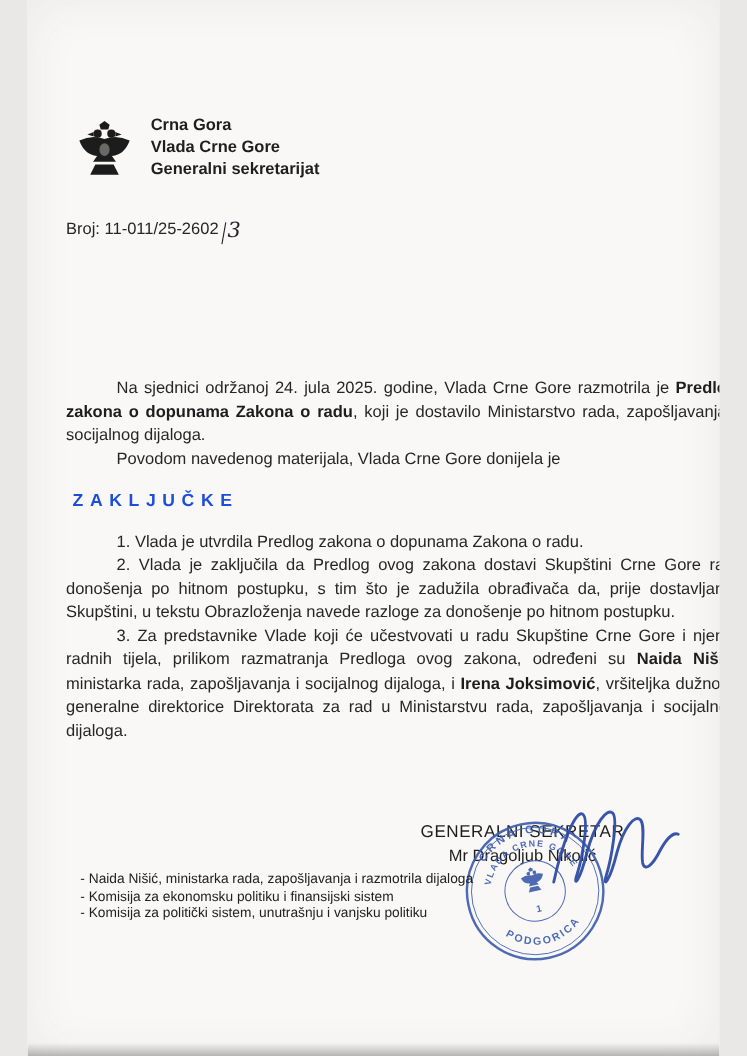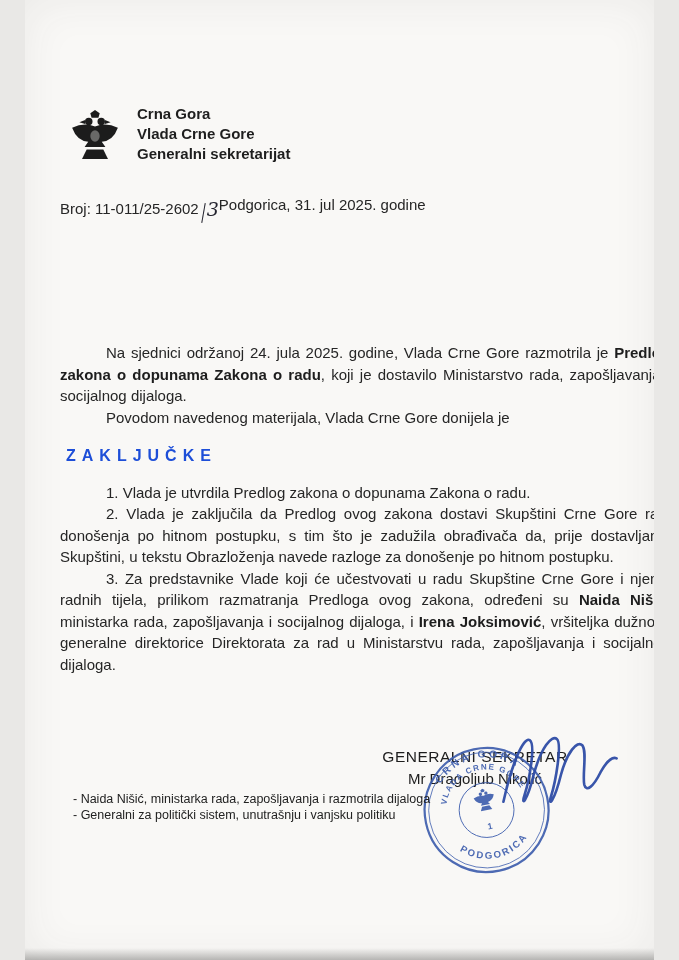--- a/index.html
+++ b/index.html
@@ -72,21 +72,20 @@
       <div class="org-line">Crna Gora</div>
       <div class="org-line">Vlada Crne Gore</div>
       <div class="org-line">Generalni sekretarijat</div>
     </div>
   </header>
 
   <div class="ref-row">
     <div class="ref-number">
       <span>Broj: 11-011/25-2602</span><span class="hand-stroke"></span><span class="hand-digit">3</span>
     </div>
-    <div class="place-date">Podgorica, 31. jul 2025. godine</div>
   </div>
 
   <main class="doc-body">
     <p class="para"><span>Na sjednici održanoj 24. jula 2025. godine, Vlada Crne Gore razmotrila je </span><strong>Predlog zakona o dopunama Zakona o radu</strong><span>, koji je dostavilo Ministarstvo rada, zapošljavanja i socijalnog dijaloga.</span></p>
     <p class="para">Povodom navedenog materijala, Vlada Crne Gore donijela je</p>
     <h2 class="doc-heading">ZAKLJUČKE</h2>
     <p class="para">1. Vlada je utvrdila Predlog zakona o dopunama Zakona o radu.</p>
     <p class="para">2. Vlada je zaključila da Predlog ovog zakona dostavi Skupštini Crne Gore radi donošenja po hitnom postupku, s tim što je zadužila obrađivača da, prije dostavljanja Skupštini, u tekstu Obrazloženja navede razloge za donošenje po hitnom postupku.</p>
     <p class="para"><span>3. Za predstavnike Vlade koji će učestvovati u radu Skupštine Crne Gore i njenih radnih tijela, prilikom razmatranja Predloga ovog zakona, određeni su </span><strong>Naida Nišić</strong><span>, ministarka rada, zapošljavanja i socijalnog dijaloga, i </span><strong>Irena Joksimović</strong><span>, vršiteljka dužnosti generalne direktorice Direktorata za rad u Ministarstvu rada, zapošljavanja i socijalnog dijaloga.</span></p>
   </main>
@@ -125,17 +124,18 @@
       <text x="65" y="84" font-size="8.5" font-weight="bold" text-anchor="middle" fill="#3f5fae">1</text>
     </svg>
   </div>
 
   <svg class="signature-ink" width="132" height="96" viewBox="0 0 130 95" aria-hidden="true">
     <path d="M 10 75 C 18 38 30 10 36 14 C 42 18 36 52 31 68 C 27 80 33 76 40 48 C 47 22 58 8 63 13 C 68 18 62 54 57 70 C 54 80 60 76 67 48 C 73 26 83 14 88 19 C 93 25 88 48 90 58 C 92 66 99 60 106 46 C 112 35 118 30 122 32" fill="none" stroke="#2f4da6" stroke-width="2.6" stroke-linecap="round" stroke-linejoin="round"></path>
   </svg>
 
   <footer class="distribution">
     <div class="dist-item">- Naida Nišić, ministarka rada, zapošljavanja i razmotrila dijaloga</div>
-    <div class="dist-item">- Generalni za politički sistem, unutrašnju i vanjsku politiku</div>
+    <div class="dist-item">- Komisija za ekonomsku politiku i finansijski sistem</div>
+    <div class="dist-item">- Komisija za politički sistem, unutrašnju i vanjsku politiku</div>
   </footer>
 
   <div class="bottom-shade"></div>
 </div>
 
 </body></html>

